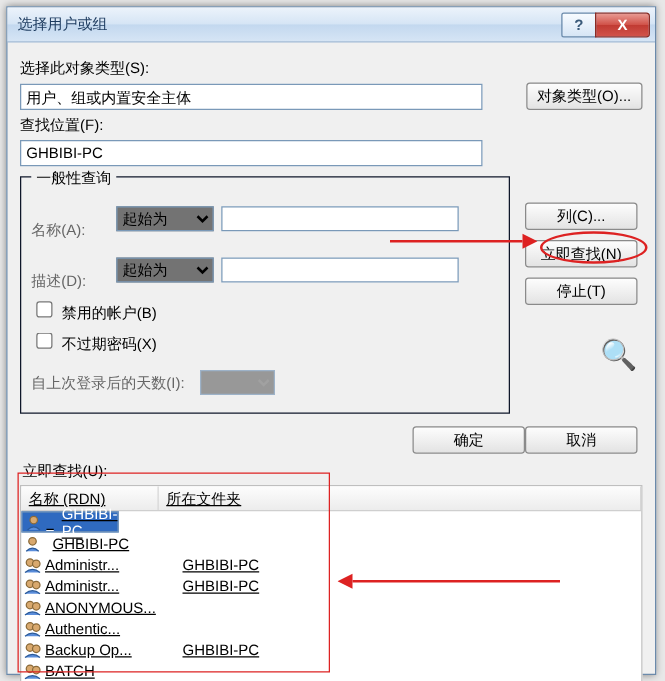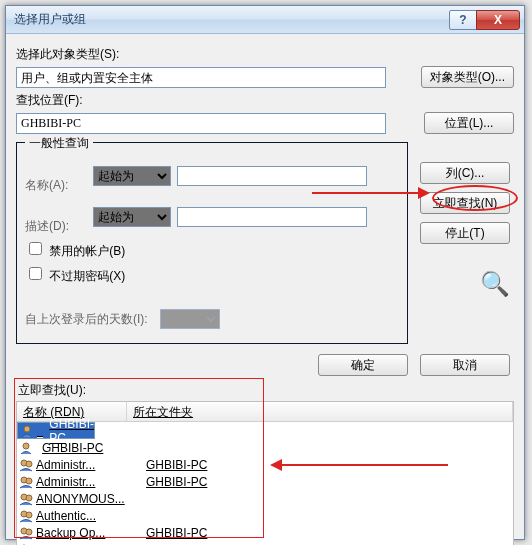--- a/index.html
+++ b/index.html
@@ -6,33 +6,33 @@
   body { margin: 0; background: #e8e8e8; width: 532px; height: 545px; position: relative; overflow: hidden; }
   .window { position: absolute; left: 5px; top: 5px; width: 520px; height: 535px; background: #f0f0f0; border: 1px solid #6b8aab; box-shadow: 0 0 6px rgba(0,0,0,.45); }
   .titlebar { height: 28px; background: linear-gradient(#ecf3fb,#d6e5f5 48%,#c3d8ef 52%,#d6e5f5); display: flex; align-items: center; padding: 0 4px 0 8px; border-bottom: 1px solid #9fb9d6; }
   .titlebar .title { flex: 1; color: #1c3a5e; }
   .titlebar .ctl { display: flex; gap: 0; }
   .tbtn { width: 28px; height: 20px; border: 1px solid #6b8aab; background: linear-gradient(#f7fbff,#d6e5f5); display:flex;align-items:center;justify-content:center; font-weight:bold; color:#3a5a7a; }
   .tbtn.help { border-top-left-radius:2px; border-bottom-left-radius:2px; margin-right:-1px;}
   .tbtn.close { width:44px; background: linear-gradient(#e89a93,#d1534a 48%,#c13b33 52%,#d1534a); color:#fff; border-color:#8a2b24; border-top-right-radius:3px; border-bottom-right-radius:3px; }
   .client { padding: 8px 10px 10px 10px; }
   .lbl { display:block; margin: 4px 0 3px 0; color:#000; }
-  .txtbox { width: 370px; height: 21px; border: 1px solid #7a99b8; background:#fff; padding: 2px 4px; font-family: Liberation Serif, serif; }
+  .txtbox { width: 370px; height: 21px; border: 1px solid #7a99b8; background:#fff; padding: 2px 4px; }
   .btn { min-width: 90px; height: 22px; border: 1px solid #8a8a8a; background: linear-gradient(#fdfdfd,#e3e3e3); padding: 0 8px; border-radius:3px; cursor:pointer; }
   .rowr { display:flex; align-items:center; justify-content:space-between; }
   .group { border: 1px solid #0f172a; margin-top: 8px; position:relative; padding: 10px 19px 10px 8px; }
   .group .legend { position:absolute; top:-8px; left:8px; background:#f0f0f0; padding:0 4px; }
   .sel { width: 78px; height: 20px; border:1px solid #7a99b8; background:#737373; }
   .gridlbl { width: 62px; display:inline-block; color:#666;margin-top:20px; }
   .grline { display:flex; align-items:center; gap:6px; margin:4px 0; }
   .txt2 { flex:0 0 190px; height:20px; border:1px solid #7a99b8; background:#fff; }
   .ck { margin-right:4px; }
   .rightcol { position:absolute; right: 14px; top: 156px; display:flex; flex-direction:column; gap:8px; align-items:flex-end; }
   .magnifier { margin-top: 18px; font-size: 24px; }
-  .okrow { display:flex; justify-content:flex-end; gap:12px; margin: 10px 4px 6px 0; }
+  .okrow { display:flex; justify-content:flex-end; margin: 10px 4px 6px 0; }
   .reshdr { margin: 2px 0 2px 2px; }
   .table { border:1px solid #bfbfbf; background:#fff; height: 180px; overflow:hidden; position:relative;text-decoration:underline; }
   .thead { display:flex; background: linear-gradient(#fdfdfd,#ececec); border-bottom:1px solid #cfcfcf; height:20px; }
   .th { padding:2px 6px; border-right:1px solid #d6d6d6; }
   .th.c1 { width: 110px; }
   .th.c2 { flex:1; }
   .trow { display:flex; align-items:center; height:17px; padding: 0 0 0 2px; }
   .trow .ic { width:14px; height:14px; margin-right:3px; display:inline-flex; align-items:center; justify-content:center; }
   .trow .c1 { width:104px; white-space:nowrap; overflow:hidden; text-overflow:ellipsis; }
   .trow .c2 { padding-left:6px; }
@@ -59,21 +59,20 @@
   <div class="client">
     <span class="lbl">选择此对象类型(S):</span>
     <div class="rowr">
       <div class="txtbox">用户、组或内置安全主体</div>
       <button class="btn">对象类型(O)...</button>
     </div>
 
     <span class="lbl">查找位置(F):</span>
     <div class="rowr">
       <div class="txtbox">GHBIBI-PC</div>
-      <button class="btn">位置(L)...</button>
     </div>
 
     <div class="group" style="width:392px;">
       <span class="legend">一般性查询</span>
 
       <div class="grline">
         <span class="gridlbl">名称(A):</span>
         <select class="sel"><option>起始为</option></select>
         <input class="txt2" style="">
       </div>
@@ -83,21 +82,21 @@
         <input class="txt2" style="">
       </div>
 
       <div class="grline">
           <label><input type="checkbox" class="ck" style=""> <span>禁用的帐户(B)</span></label>
         </div>
       <div class="grline">
           <label><input type="checkbox" class="ck" style=""> <span>不过期密码(X)</span></label>
         </div>
 
-      <div class="grline" style="margin-top:24px;">
+      <div class="grline" style="margin-top:12px;">
         <span style="color:#666;">自上次登录后的天数(I):</span>
         <select class="sel" style="width:60px;margin-left:6px;" disabled=""></select>
       </div>
     </div>
 
     <div class="rightcol">
       <button class="btn">列(C)...</button>
       <button class="btn">立即查找(N)</button>
       <button class="btn">停止(T)</button>
       <span class="magnifier">🔍</span>

